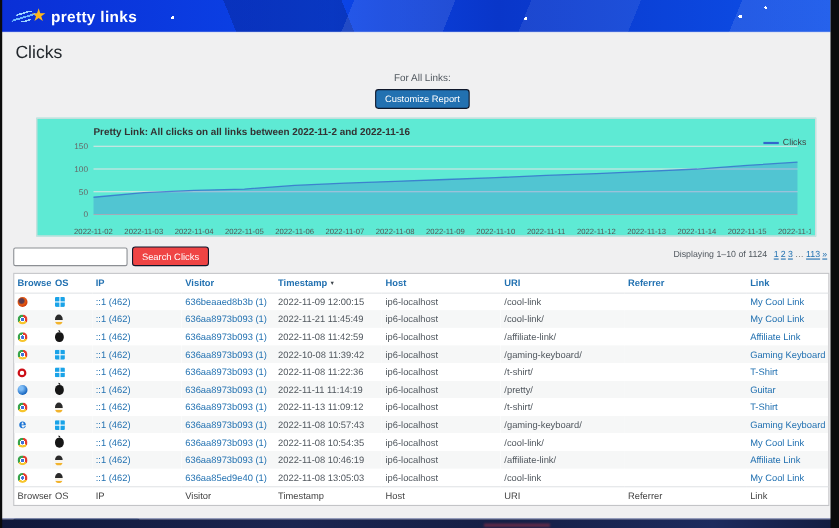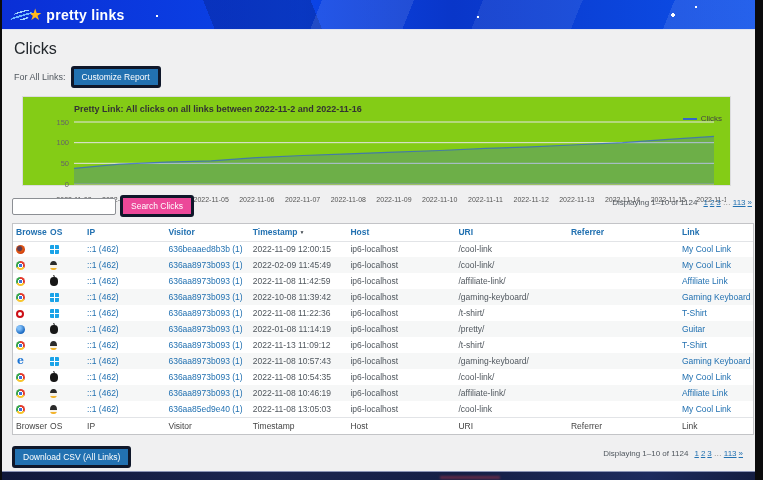--- a/index.html
+++ b/index.html
@@ -37,31 +37,31 @@
   .logo { display:flex; align-items:center; gap:4px; }
   .swoosh { width:16px; height:10px; margin-right:-6px;
     background: linear-gradient(160deg, transparent 0 18%, #9fd4ff 18% 30%, transparent 30% 48%, #6fb9ff 48% 62%, transparent 62% 80%, #9fd4ff 80% 92%, transparent 92%);
     transform: skewX(-35deg); }
   .star { color:#ffb81c; font-size:16px; line-height:16px; }
   .logo-text { color:#fff; font-size:14px; font-weight:bold; letter-spacing:.3px; }
 
   .content { padding: 8px 9px 0 12px; position:relative; }
   h1.page-title { font-size:16px; font-weight:normal; color:#23282d; margin:2px 0 8px 2px; }
 
-  .controls { display:flex; align-items:center; gap:5px; margin:0 0 8px 2px; }
+  .controls { display:flex; align-items:center; gap:5px; margin:0 0 8px 2px;flex-direction:column; }
   .filter-label { font-size:9px; color:#50575e; }
   .btn {
-    background:#2271b1; color:#fff; border:3px solid #0f172a; border-radius:3px;
+    background:#2271b1; color:#fff; border:1px solid #0f172a; border-radius:3px;
     font-size:8.5px; padding:3px 8px; cursor:pointer; font-family:inherit;
   }
 
   
   .chart-panel {
-    margin-left:10px; width:709px; height:90px;
-    background:#84cc16; border:1px solid #dcdcde; position:relative; padding:7px 3px 0 3px;
+    margin-left:21px; width:709px; height:108px;
+    background:#5eead4; border:1px solid #dcdcde; position:relative; padding:7px 3px 0 3px;
   }
   .chart-title { font-size:9px; font-weight:bold; color:#333; margin-left:48px; }
   .legend { position:absolute; right:8px; top:17px; display:flex; align-items:center; gap:4px; }
   .legend-swatch { width:14px; height:2px; }
   .legend-label { font-size:8px; color:#444; }
   #chart-svg text { font-family:"Liberation Sans",sans-serif; }
 
   
   .search-row { display:flex; align-items:center; margin:9px 0 6px 0; position:relative; }
   .search-input { width:104px; height:17px; border:1px solid #8c8f94; border-radius:2px; background:#fff; font-size:9px; padding:0 4px; }
@@ -159,21 +159,21 @@
         <text x="688" y="88" text-anchor="middle" font-size="7" fill="#555">2022-11-16</text>
       </svg>
     <div class="legend">
       <span class="legend-swatch" style="background: rgb(51, 102, 204);"></span>
       <span class="legend-label">Clicks</span>
     </div>
   </div>
 
   <div class="search-row">
     <input class="search-input" type="text" value="" style="">
-    <button class="btn search-btn" style="background: #ec4899;">Search Clicks</button>
+    <button class="btn search-btn" style="background: #ef4444;">Search Clicks</button>
     <div class="pagination"><span class="summary">Displaying 1–10 of 1124</span><a href="#">1</a><a href="#">2</a><a href="#">3</a><span class="ellip">…</span><a href="#">113</a><a href="#">»</a></div>
   </div>
 
   <div class="table-wrap">
     <table class="clicks">
       <colgroup>
         <col style="width:4.6%">
           <col style="width:5%">
           <col style="width:11%">
         <col style="width:11.4%">
@@ -206,21 +206,21 @@
     <td>ip6-localhost</td>
     <td>/cool-link</td>
     <td></td>
     <td><a href="#">My Cool Link</a></td>
   </tr>
           <tr class="alt">
     <td><span class="icon icon-chrome"></span></td>
     <td><span class="icon icon-linux"></span></td>
     <td><a href="#">::1 (462)</a></td>
     <td><a href="#">636aa8973b093 (1)</a></td>
-    <td>2022-02-09 11:45:49</td>
+    <td>2022-11-21 11:45:49</td>
     <td>ip6-localhost</td>
     <td>/cool-link/</td>
     <td></td>
     <td><a href="#">My Cool Link</a></td>
   </tr>
           <tr>
     <td><span class="icon icon-chrome"></span></td>
     <td><span class="icon icon-apple"></span></td>
     <td><a href="#">::1 (462)</a></td>
     <td><a href="#">636aa8973b093 (1)</a></td>
@@ -250,21 +250,21 @@
     <td>ip6-localhost</td>
     <td>/t-shirt/</td>
     <td></td>
     <td><a href="#">T-Shirt</a></td>
   </tr>
           <tr class="alt">
     <td><span class="icon icon-ie"></span></td>
     <td><span class="icon icon-apple"></span></td>
     <td><a href="#">::1 (462)</a></td>
     <td><a href="#">636aa8973b093 (1)</a></td>
-    <td>2022-01-08 11:14:19</td>
+    <td>2022-11-11 11:14:19</td>
     <td>ip6-localhost</td>
     <td>/pretty/</td>
     <td></td>
     <td><a href="#">Guitar</a></td>
   </tr>
           <tr>
     <td><span class="icon icon-chrome"></span></td>
     <td><span class="icon icon-linux"></span></td>
     <td><a href="#">::1 (462)</a></td>
     <td><a href="#">636aa8973b093 (1)</a></td>

